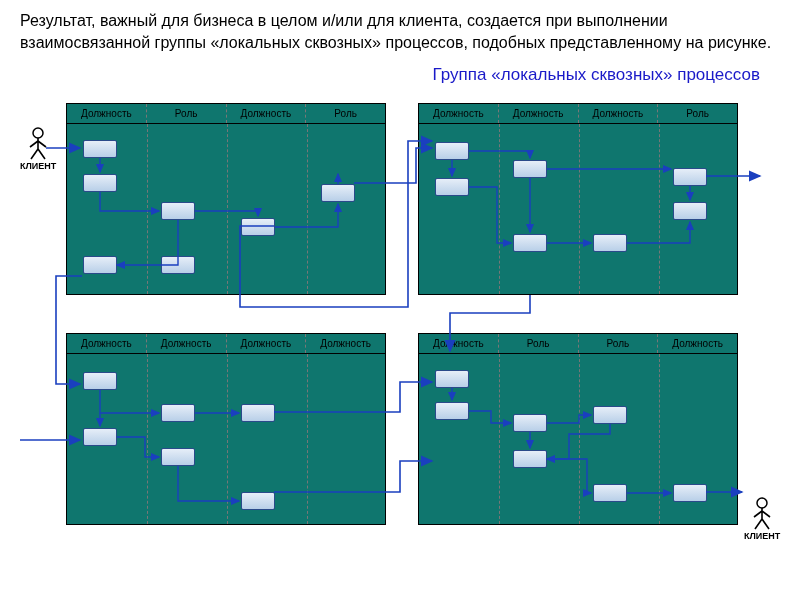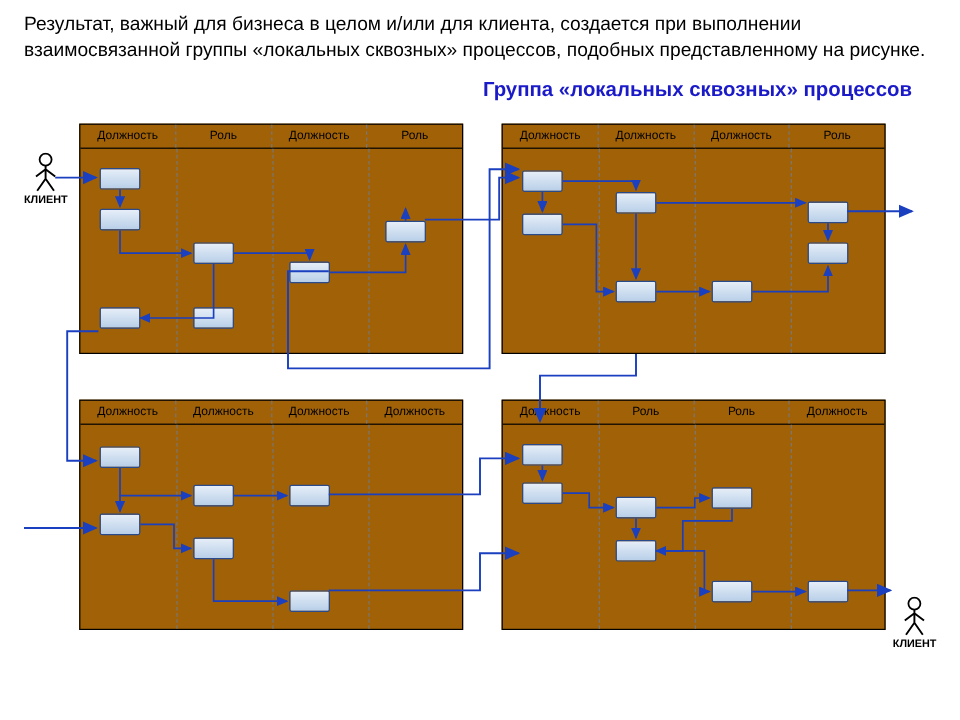--- a/index.html
+++ b/index.html
@@ -8,23 +8,23 @@
     padding: 10px 20px;
     font-family: Arial, sans-serif;
     font-size: 16px;
     color: #000;
     width: 800px;
     height: 600px;
     background: #fff;
     position: relative;
   }
   .intro { line-height: 1.35; margin-bottom: 12px; }
-  .title { color: #1a1ac8; font-weight: bold; font-size: 17px; text-align: right; margin-right: 20px; margin-bottom: 6px; }
+  .title { color: #1a1ac8; font-weight: normal; font-size: 17px; text-align: right; margin-right: 20px; margin-bottom: 6px; }
   .diagram-area { position: relative; width: 760px; height: 470px; }
-  .panel { position: absolute; border: 1px solid #000; background: #a16207; }
+  .panel { position: absolute; border: 1px solid #000; background: #0f766e; }
   
   .lanes { display: flex; height: 20px; border-bottom: 1px solid #000; font-size: 10px; }
   .lane { flex: 1; display: flex; align-items: center; justify-content: center; border-right: 1px dashed #777; }
   .lane:last-child { border-right: none; }
   .body { position: relative; height: calc(100% - 20px); }
   
   .divider { position: absolute; top: 0; bottom: 0; border-left: 1px dashed #777; }
   
   .box { position: absolute; width: 34px; height: 18px;
          background: linear-gradient(#e6eef8, #b8cfe8);

